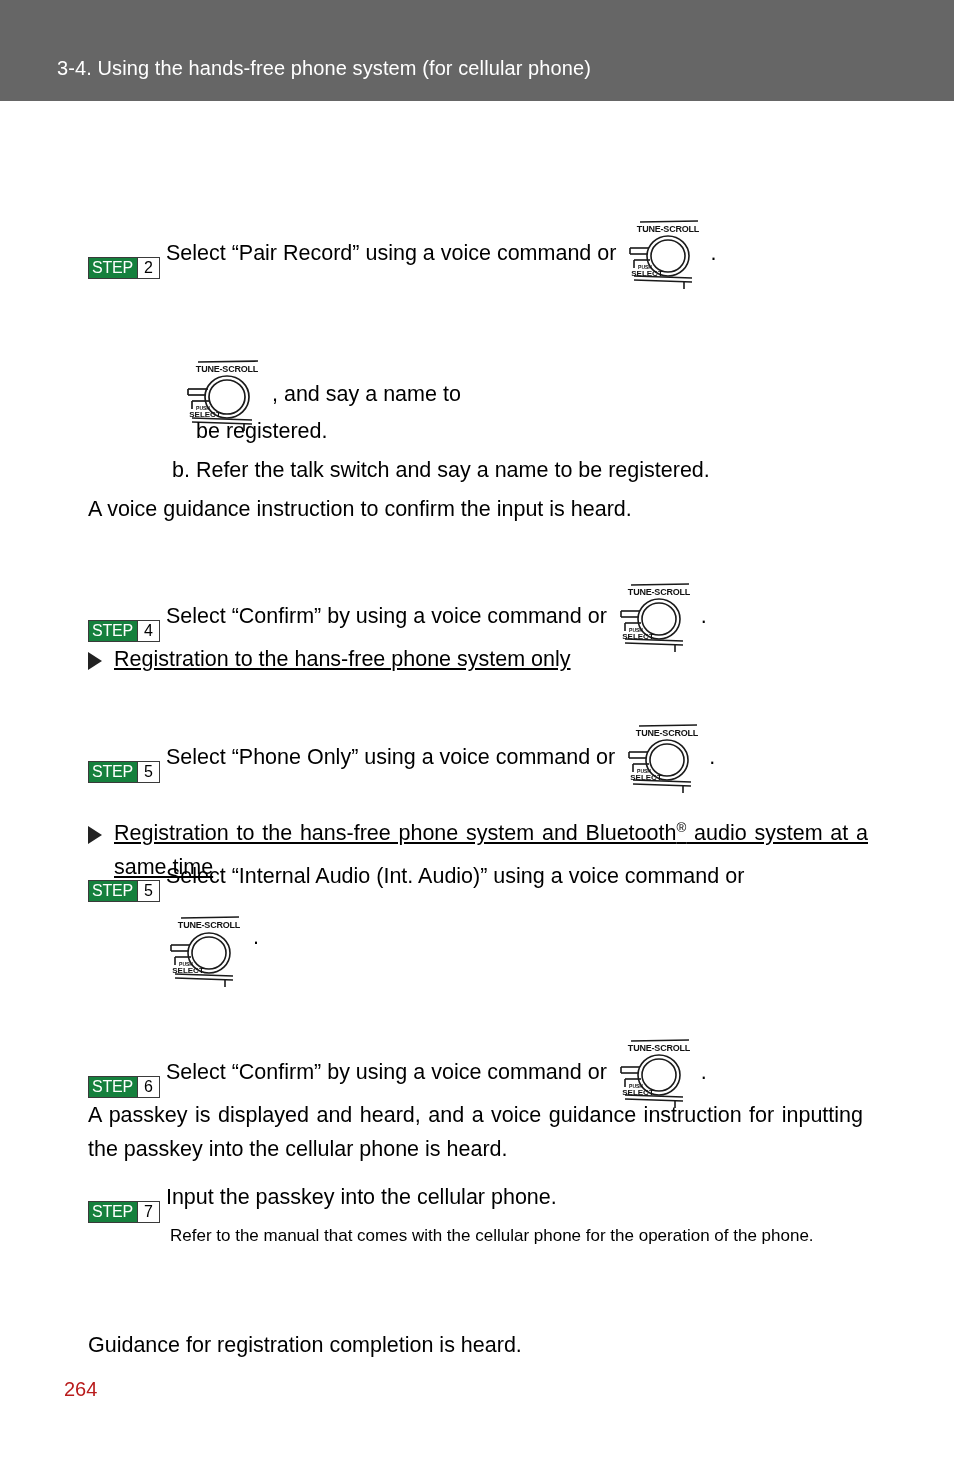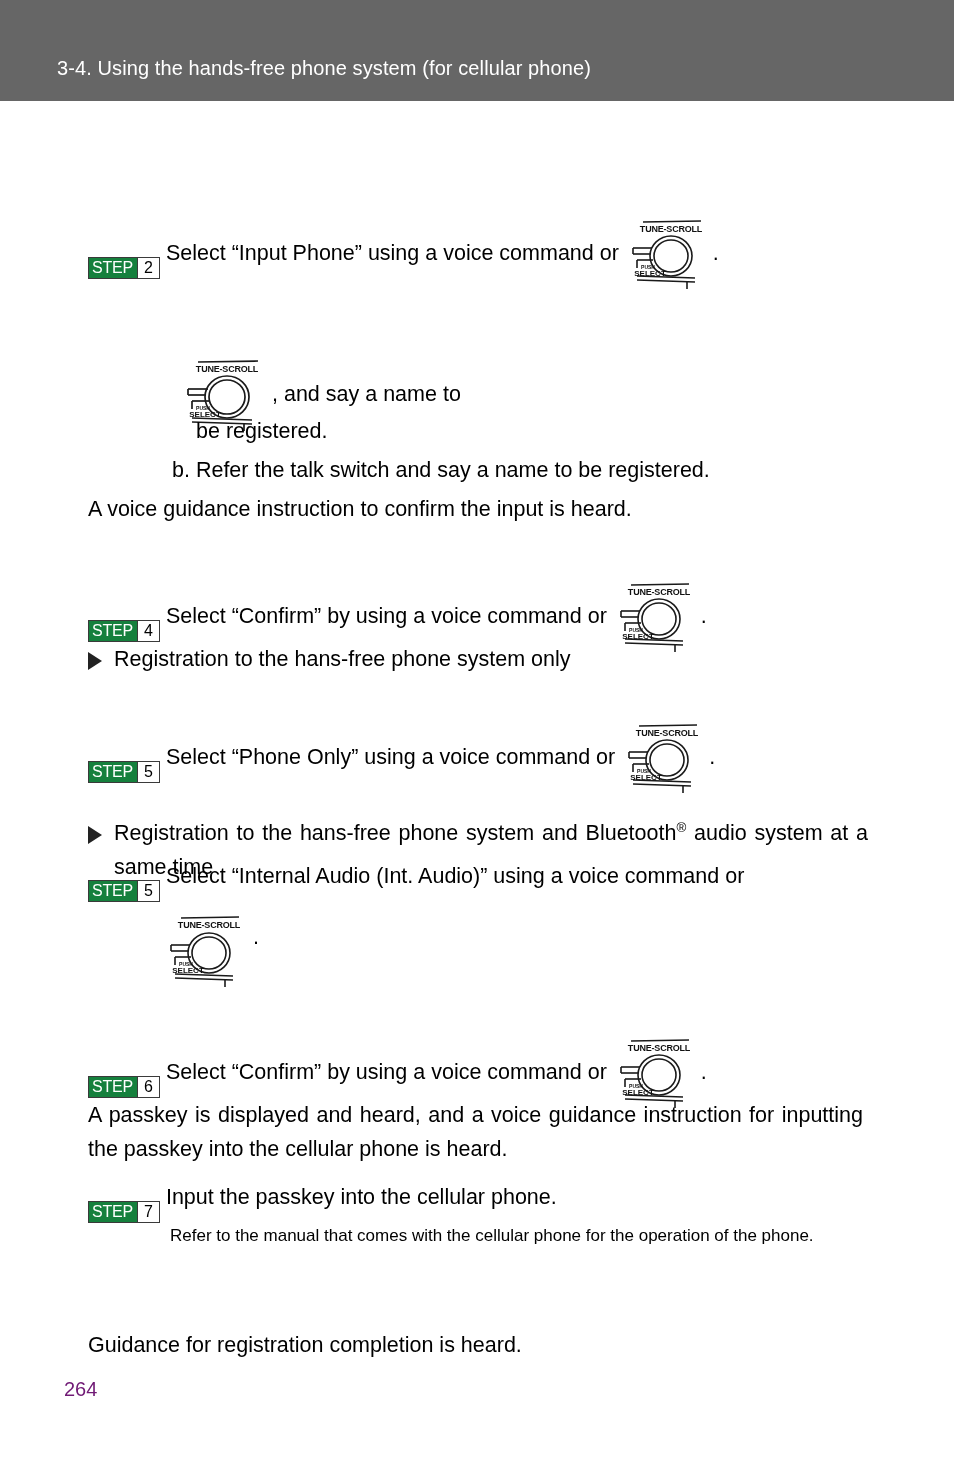--- a/index.html
+++ b/index.html
@@ -112,55 +112,56 @@
     top: 10px;
     width: 0;
     height: 0;
     border-top: 9px solid transparent;
     border-bottom: 9px solid transparent;
     border-left: 14px solid #222222;
   }
   .bullet-row .bullet-text {
     display: block;
     margin-left: 26px;
+    text-decoration: underline;
   }
 
   .sup-r {
     font-size: 0.62em;
     vertical-align: super;
     line-height: 0;
   }
 
   .page-number {
     position: absolute;
     left: 64px;
     top: 1378px;
     font-size: 20px;
-    color: #701a75;
+    color: #b91c1c;
   }
 
   
   .knob {
     display: inline-block;
     vertical-align: middle;
     position: relative;
   }
   .knob svg { display: block; }
 </style>
 </head>
 <body>
 
 <div class="page">
 
   <div class="header-bar">
     <div class="header-title">3-4. Using the hands-free phone system (for cellular phone)</div>
   </div>
 
   <div class="block step-line" style="left:88px; top:218px;">
-    <span class="step-badge"><span class="step-word">STEP</span><span class="step-num">2</span></span><span class="step-text">Select “Input Phone” using a voice command or</span><span class="knob" style="margin:0 4px 0 6px;">
+    <span class="step-badge"><span class="step-word">STEP</span><span class="step-num">2</span></span><span class="step-text">Select “Pair Record” using a voice command or</span><span class="knob" style="margin:0 4px 0 6px;">
       <svg width="84" height="72" viewBox="0 0 84 72">
         <g stroke="#1a1a1a" fill="none" stroke-width="1.6">
           <line x1="18" y1="4" x2="76" y2="3"></line>
           <ellipse cx="46" cy="38" rx="21" ry="20"></ellipse>
           <ellipse cx="46" cy="38" rx="17" ry="16"></ellipse>
           <line x1="8" y1="30" x2="27" y2="30"></line>
           <line x1="8" y1="36" x2="25" y2="36"></line>
           <line x1="8" y1="30" x2="8" y2="36"></line>
           <line x1="12" y1="42" x2="28" y2="42"></line>
           <line x1="12" y1="42" x2="12" y2="50"></line>

